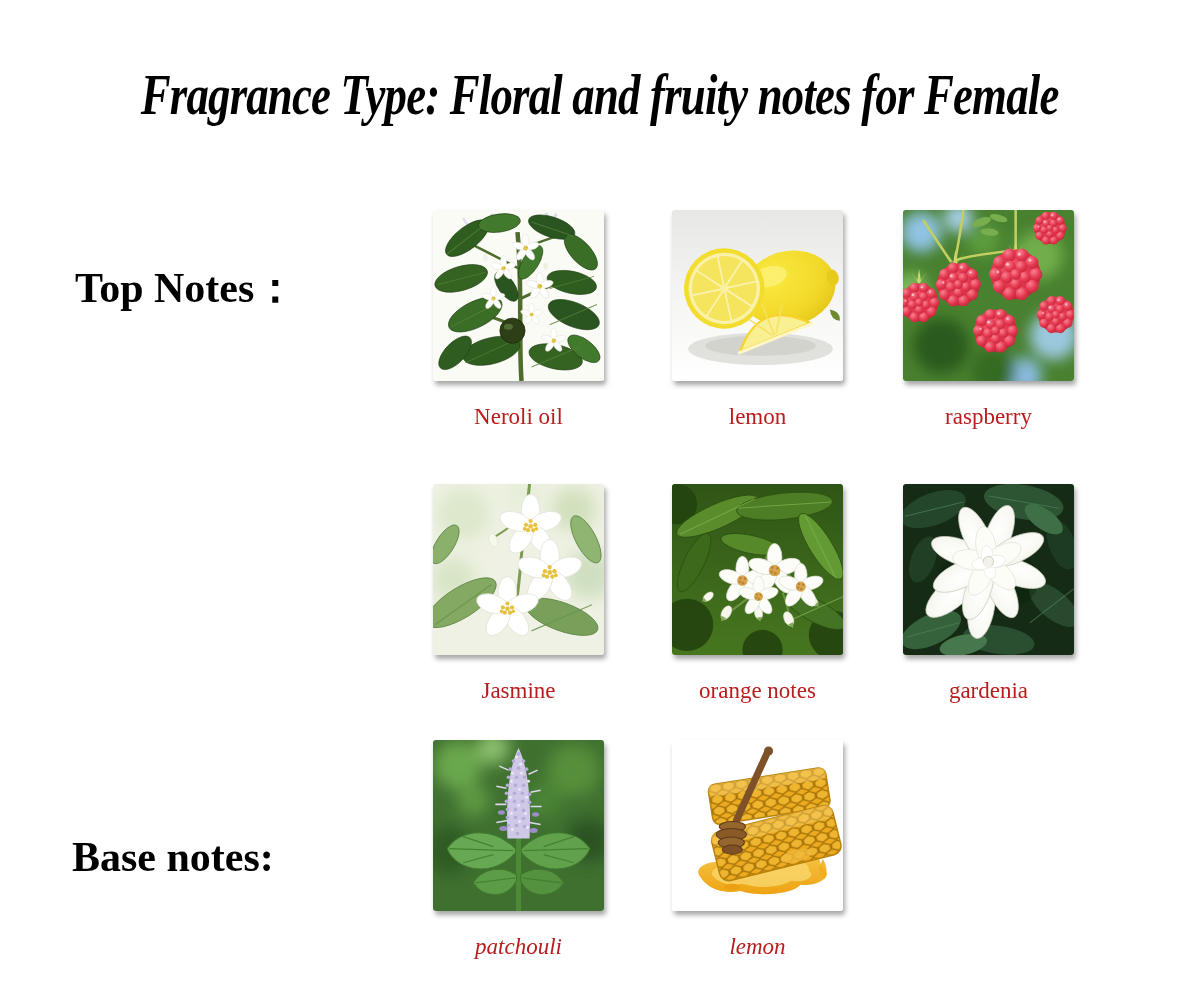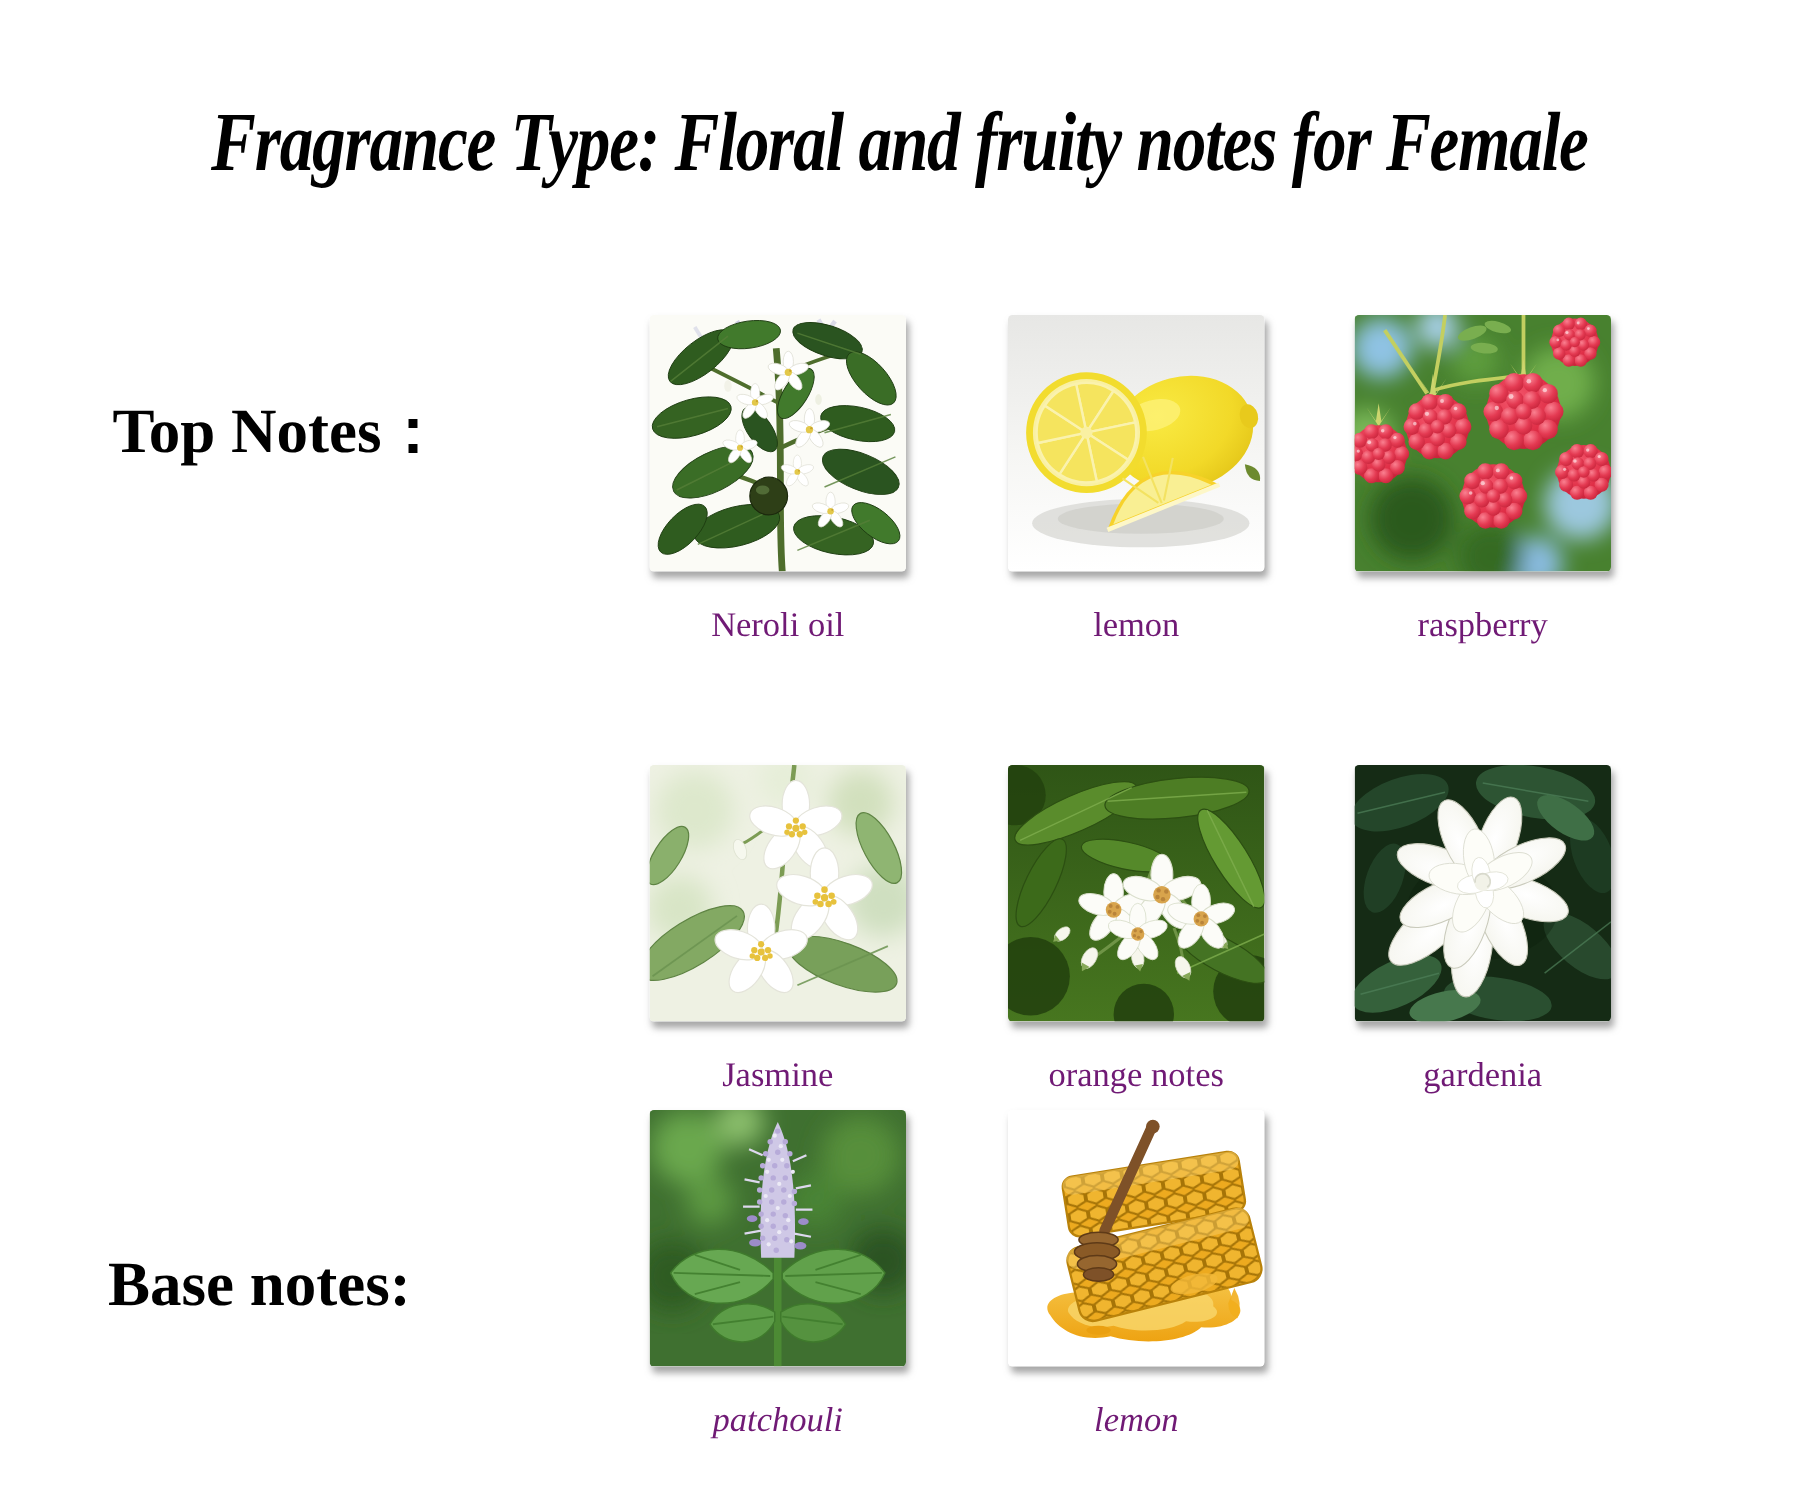--- a/index.html
+++ b/index.html
@@ -19,23 +19,23 @@
   #label-top    { left:75px; top:267px; }
   #label-medium { left:72px; top:525px; }
   #label-base   { left:72px; top:836px; }
   .cell { position:absolute; width:171px; margin:0; }
   .photo {
     width:171px; height:171px; border-radius:3px; overflow:hidden;
     box-shadow:2px 4px 5px rgba(95,95,95,0.55);
     background:#fff;
   }
   .photo svg { display:block; width:171px; height:171px; }
-  .caption { margin-top:23px; text-align:center; font-size:23px; line-height:1.1; color:#701a75; }
+  .caption { margin-top:23px; text-align:center; font-size:23px; line-height:1.1; color:#b91c1c; }
   
-  .r1 { top:210px; } .r2 { top:510px; } .r3 { top:740px;font-style:italic; }
+  .r1 { top:210px; } .r2 { top:484px; } .r3 { top:740px;font-style:italic; }
   .c1 { left:433px; } .c2 { left:672px; } .c3 { left:903px; }
 </style>
 </head>
 <body>
 
 <div class="page">
 
   <h1 class="title"><span class="title-inner">Fragrance Type: Floral and fruity notes for Female</span></h1>
 
   <div class="row-label" id="label-top">Top Notes：</div>

